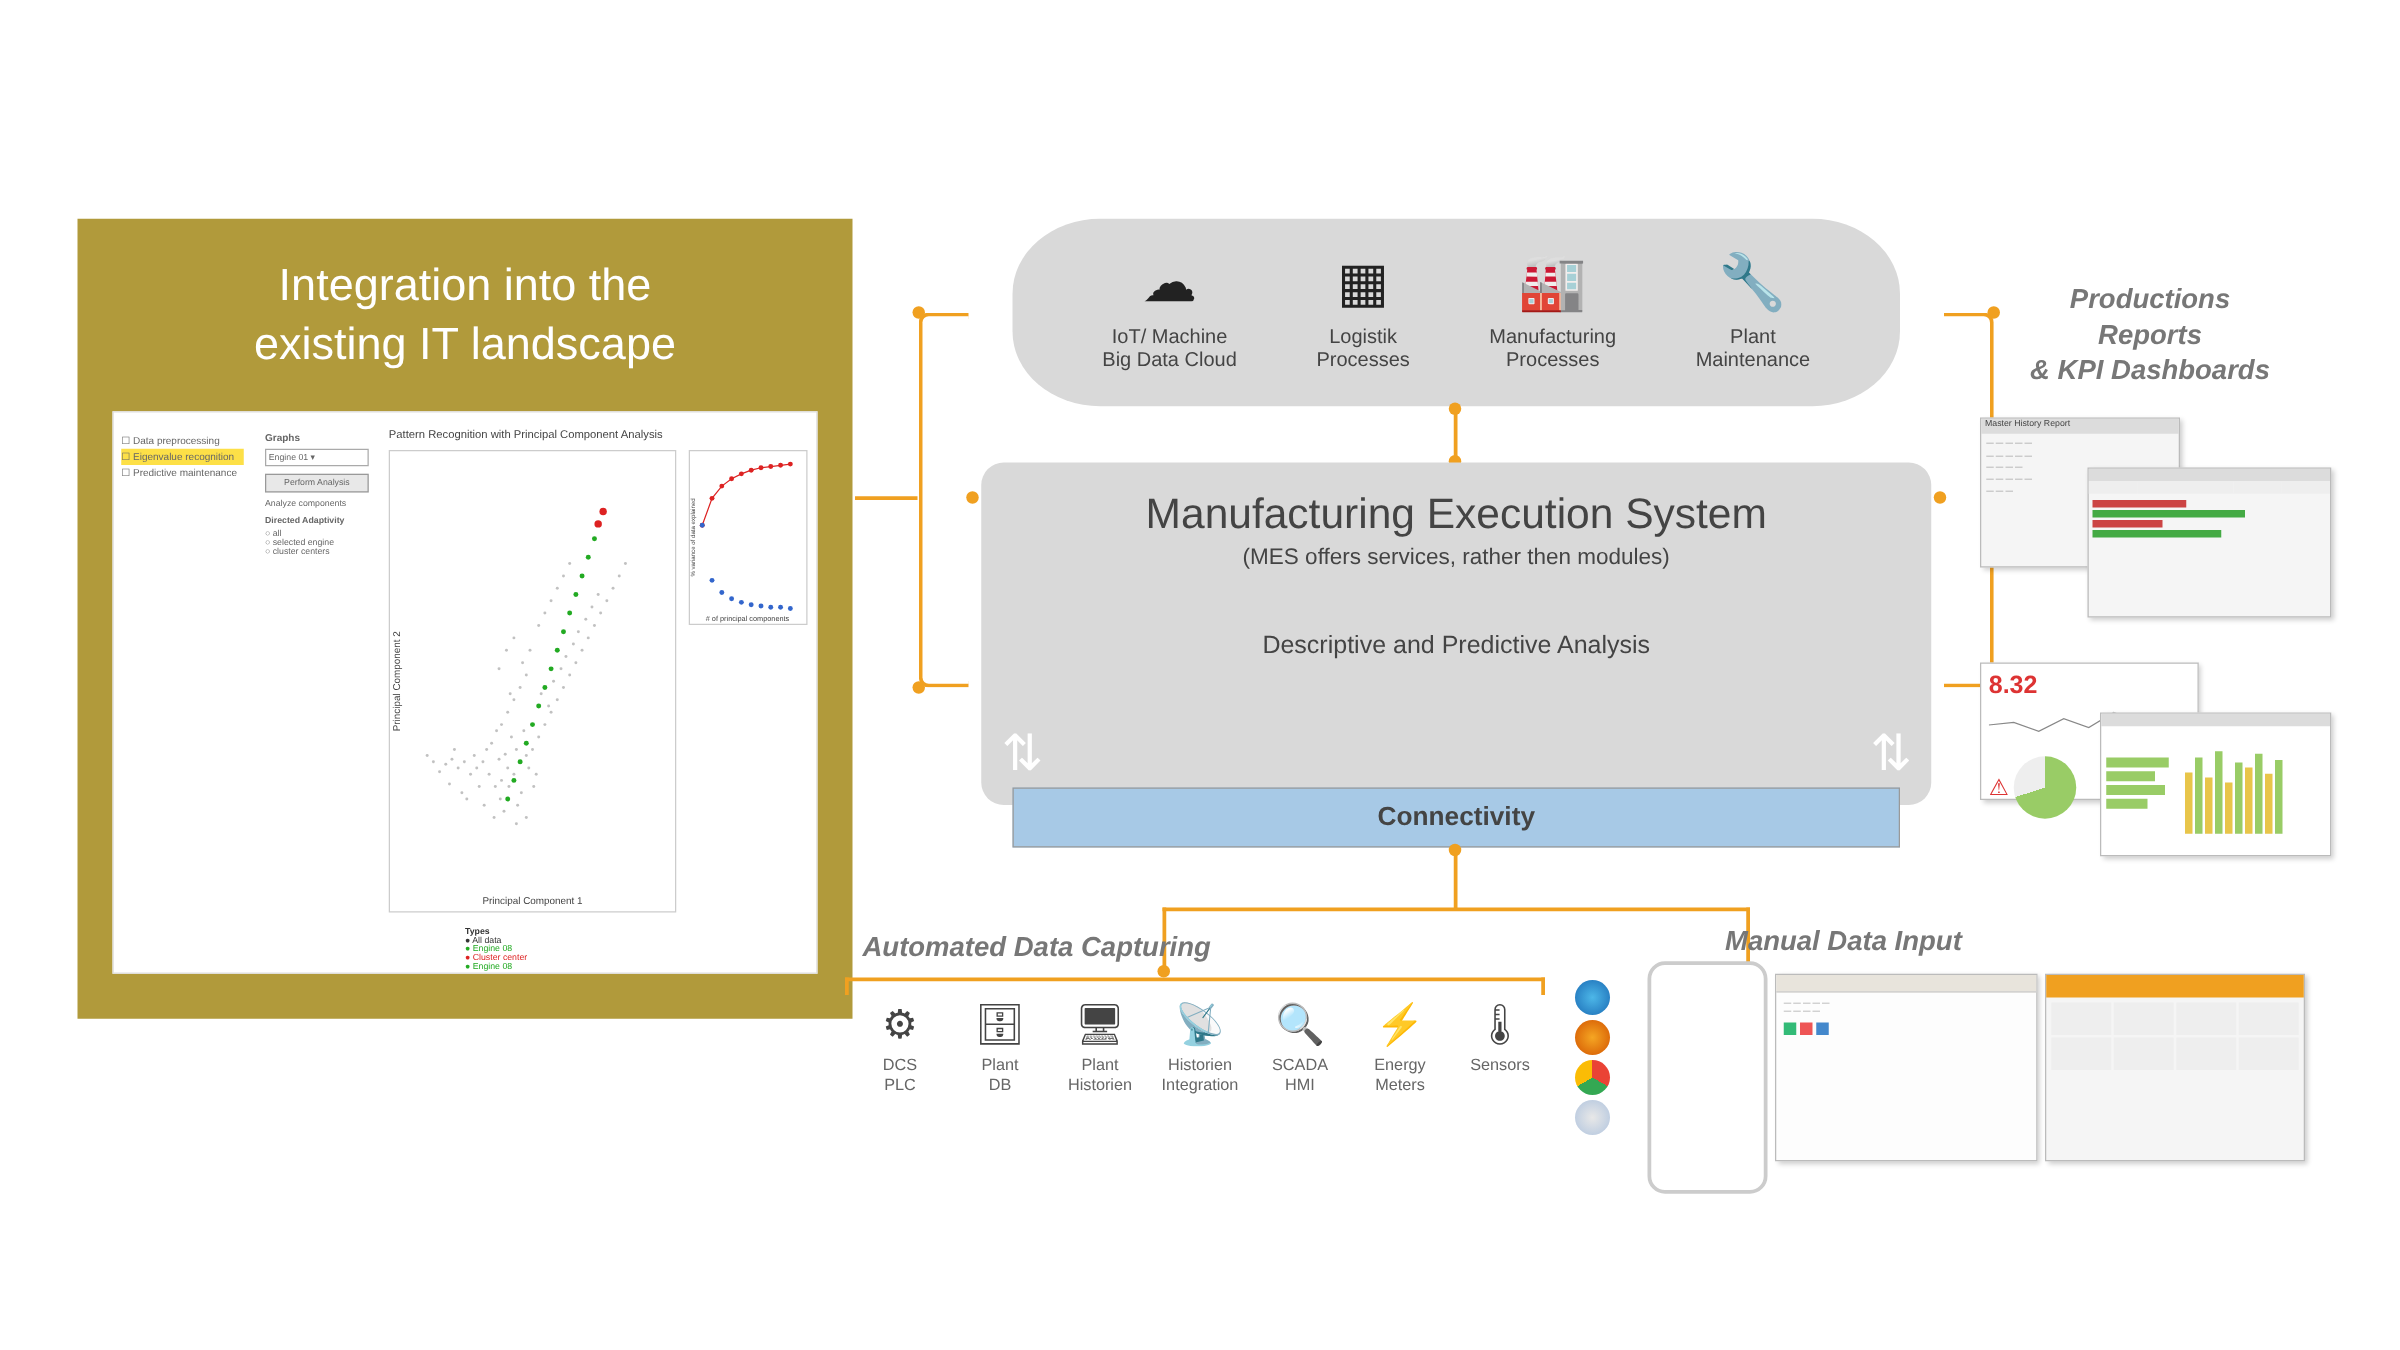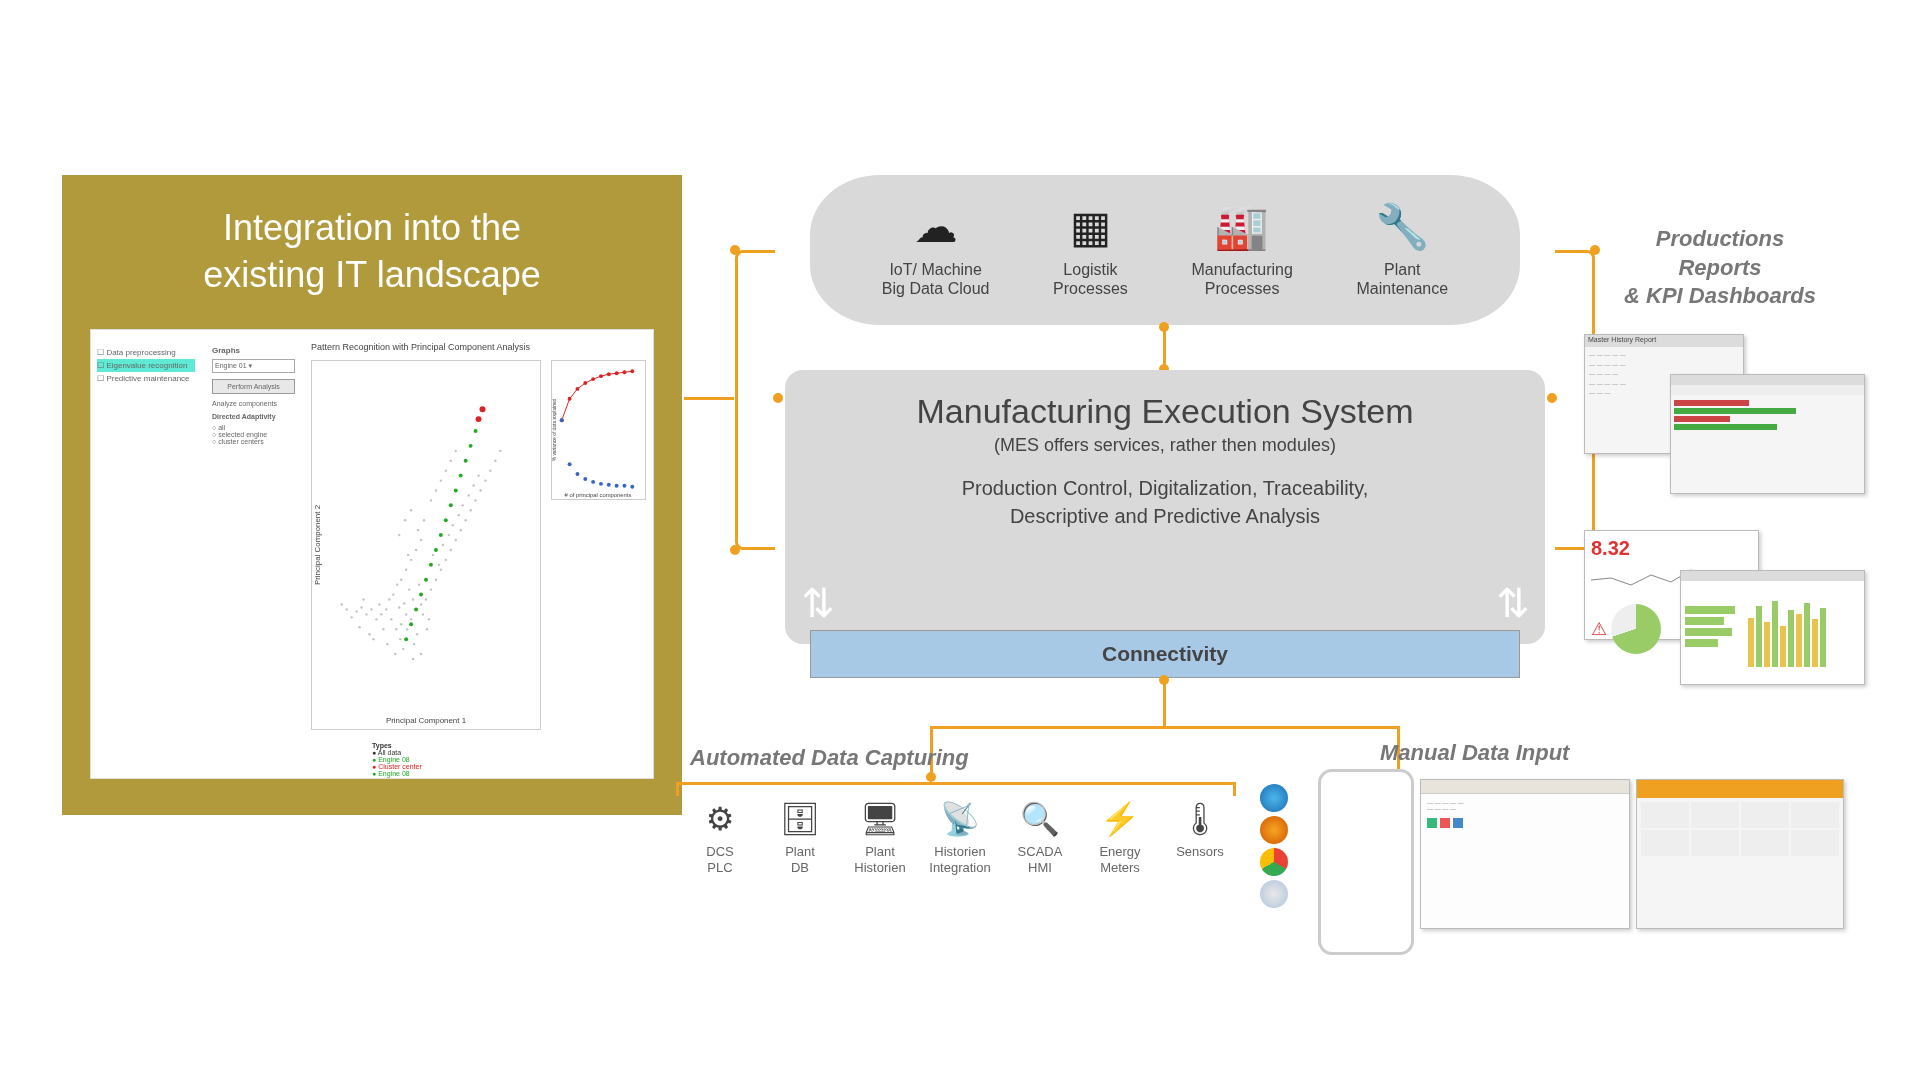--- a/index.html
+++ b/index.html
@@ -44,21 +44,21 @@
 <body>
 
 <div class="left-panel">
   <div class="left-title">
     <span>Integration into the</span><br>
     <span>existing IT landscape</span>
   </div>
   <div class="screenshot">
     <div class="ss-sidebar">
       <div>☐ Data preprocessing</div>
-      <div style="background:#5eead4">☐ Eigenvalue recognition</div>
+      <div style="background:#fde047">☐ Eigenvalue recognition</div>
       <div>☐ Predictive maintenance</div>
     </div>
     <div class="ss-panel">
       <div class="ss-panel-title">Graphs</div>
       <div style="border:1px solid #aaa;padding:2px;font-size:7px;margin-bottom:6px">Engine 01 ▾</div>
       <div class="ss-btn">Perform Analysis</div>
       <div style="font-size:7px;margin-top:6px">Analyze components</div>
       <div style="font-size:7px;font-weight:bold;margin-top:6px">Directed Adaptivity</div>
       <div style="font-size:7px;margin-top:4px">○ all</div>
       <div style="font-size:7px">○ selected engine</div>
@@ -237,21 +237,21 @@
   <div class="cloud-item"><span class="icon">🔧</span><span>Plant</span><br><span>Maintenance</span></div>
 </div>
 <div class="oline" style="left:1163px;top:325px;width:3px;height:45px"></div>
 <div class="odot" style="left:1159px;top:322px"></div>
 <div class="odot" style="left:1159px;top:364px"></div>
 
 <div class="mes-box">
   <div class="mes-title">Manufacturing Execution System</div>
   <div class="mes-sub">(MES offers services, rather then modules)</div>
   <div class="mes-body">
-    <span>Production Control, Digitalization, Traceability,</span><br><span>Descriptive and Predictive Analysis</span>
+    <br><span>Descriptive and Predictive Analysis</span>
   </div>
 </div>
 <div class="arrow-box" style="left:800px;top:575px">⇅</div>
 <div class="arrow-box" style="left:1495px;top:575px">⇅</div>
 
 <div class="connectivity">
     <span>Connectivity</span>
   </div>
 
 <div class="oline" style="left:1163px;top:678px;width:3px;height:50px"></div>

